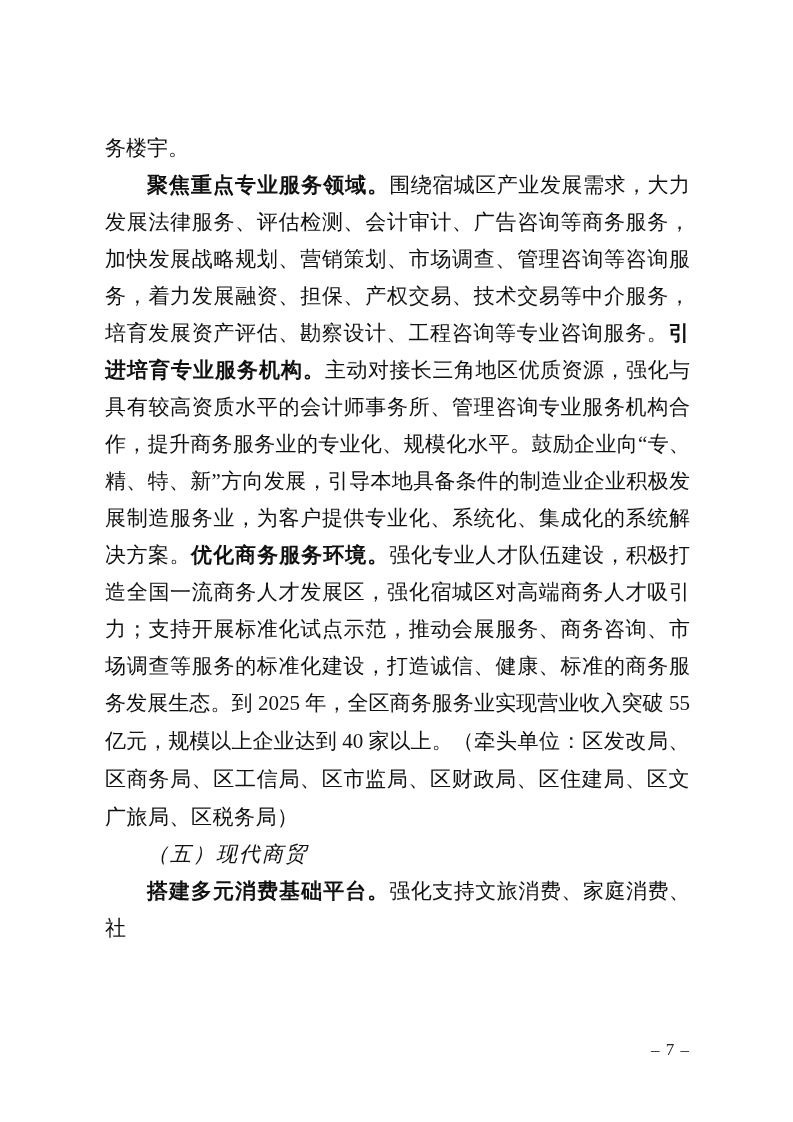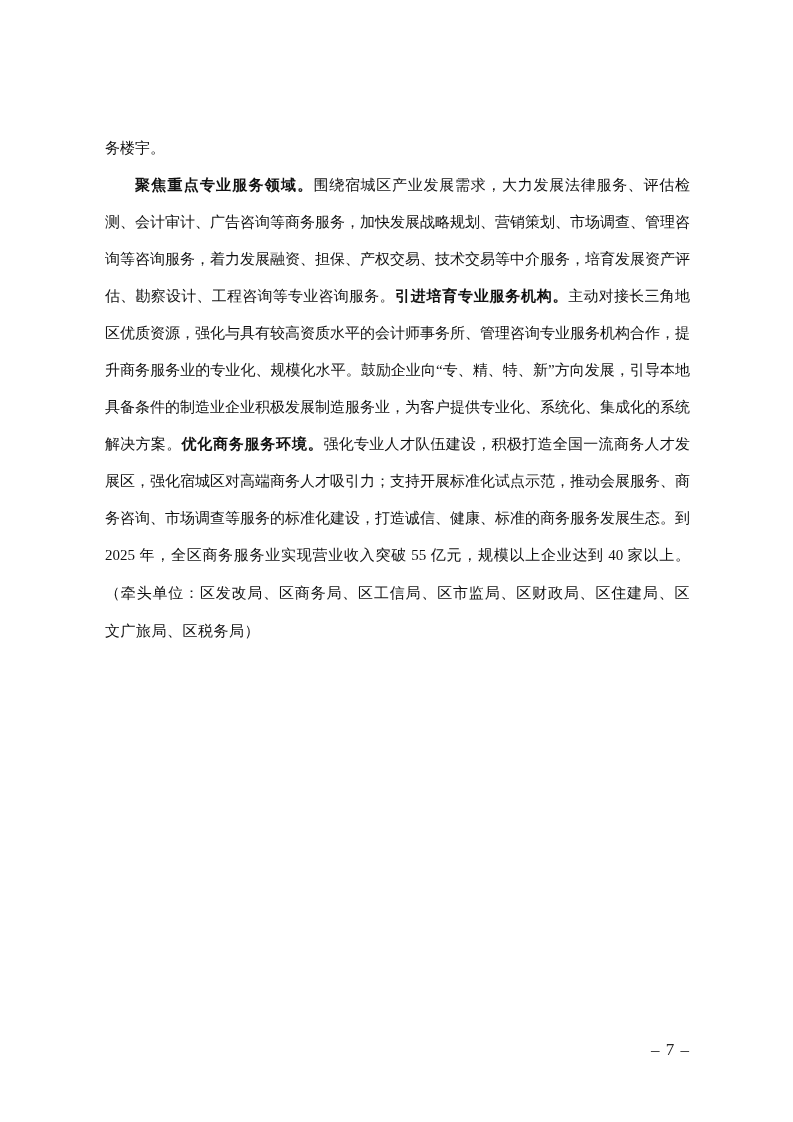--- a/index.html
+++ b/index.html
@@ -14,21 +14,21 @@
     background: #ffffff;
     overflow: hidden;
     font-family: "Liberation Serif", "DejaVu Serif", serif;
     color: #111111;
   }
   .content {
     position: absolute;
     left: 105px;
     top: 130px;
     width: 585px;
-    font-size: 15px;
+    font-size: 21px;
     line-height: 37px;
     text-align: justify;
     text-justify: inter-ideograph;
   }
   .content p {
     margin: 0;
     padding: 0;
   }
   .indent {
     text-indent: 2em;
@@ -68,20 +68,26 @@
   <div class="content">
 
     <p class="no-indent">
       <span>务楼宇。</span>
     </p>
 
     <p class="indent">
       <span class="bold-lead">聚焦重点专业服务领域。</span><span>围绕宿城区产业发展需求，大力发展法律服务、评估检测、会计审计、广告咨询等商务服务，加快发展战略规划、营销策划、市场调查、管理咨询等咨询服务，着力发展融资、担保、产权交易、技术交易等中介服务，培育发展资产评估、勘察设计、工程咨询等专业咨询服务。</span><span class="bold-lead">引进培育专业服务机构。</span><span>主动对接长三角地区优质资源，强化与具有较高资质水平的会计师事务所、管理咨询专业服务机构合作，提升商务服务业的专业化、规模化水平。鼓励企业向“专、精、特、新”方向发展，引导本地具备条件的制造业企业积极发展制造服务业，为客户提供专业化、系统化、集成化的系统解决方案。</span><span class="bold-lead">优化商务服务环境。</span><span>强化专业人才队伍建设，积极打造全国一流商务人才发展区，强化宿城区对高端商务人才吸引力；支持开展标准化试点示范，推动会展服务、商务咨询、市场调查等服务的标准化建设，打造诚信、健康、标准的商务服务发展生态。到 2025 年，全区商务服务业实现营业收入突破 55 亿元，规模以上企业达到 40 家以上。</span><span class="hei">（牵头单位：区发改局、区商务局、区工信局、区市监局、区财政局、区住建局、区文广旅局、区税务局）</span>
     </p>
 
+    <p class="indent">
+      <span class="kai">（五）现代商贸</span>
+    </p>
 
 
+    <p class="indent">
+      <span class="bold-lead">搭建多元消费基础平台。</span><span>强化支持文旅消费、家庭消费、社</span>
+    </p>
 
   </div>
 
   <div class="page-number">– 7 –</div>
 
 </div>
 
 </body></html>

